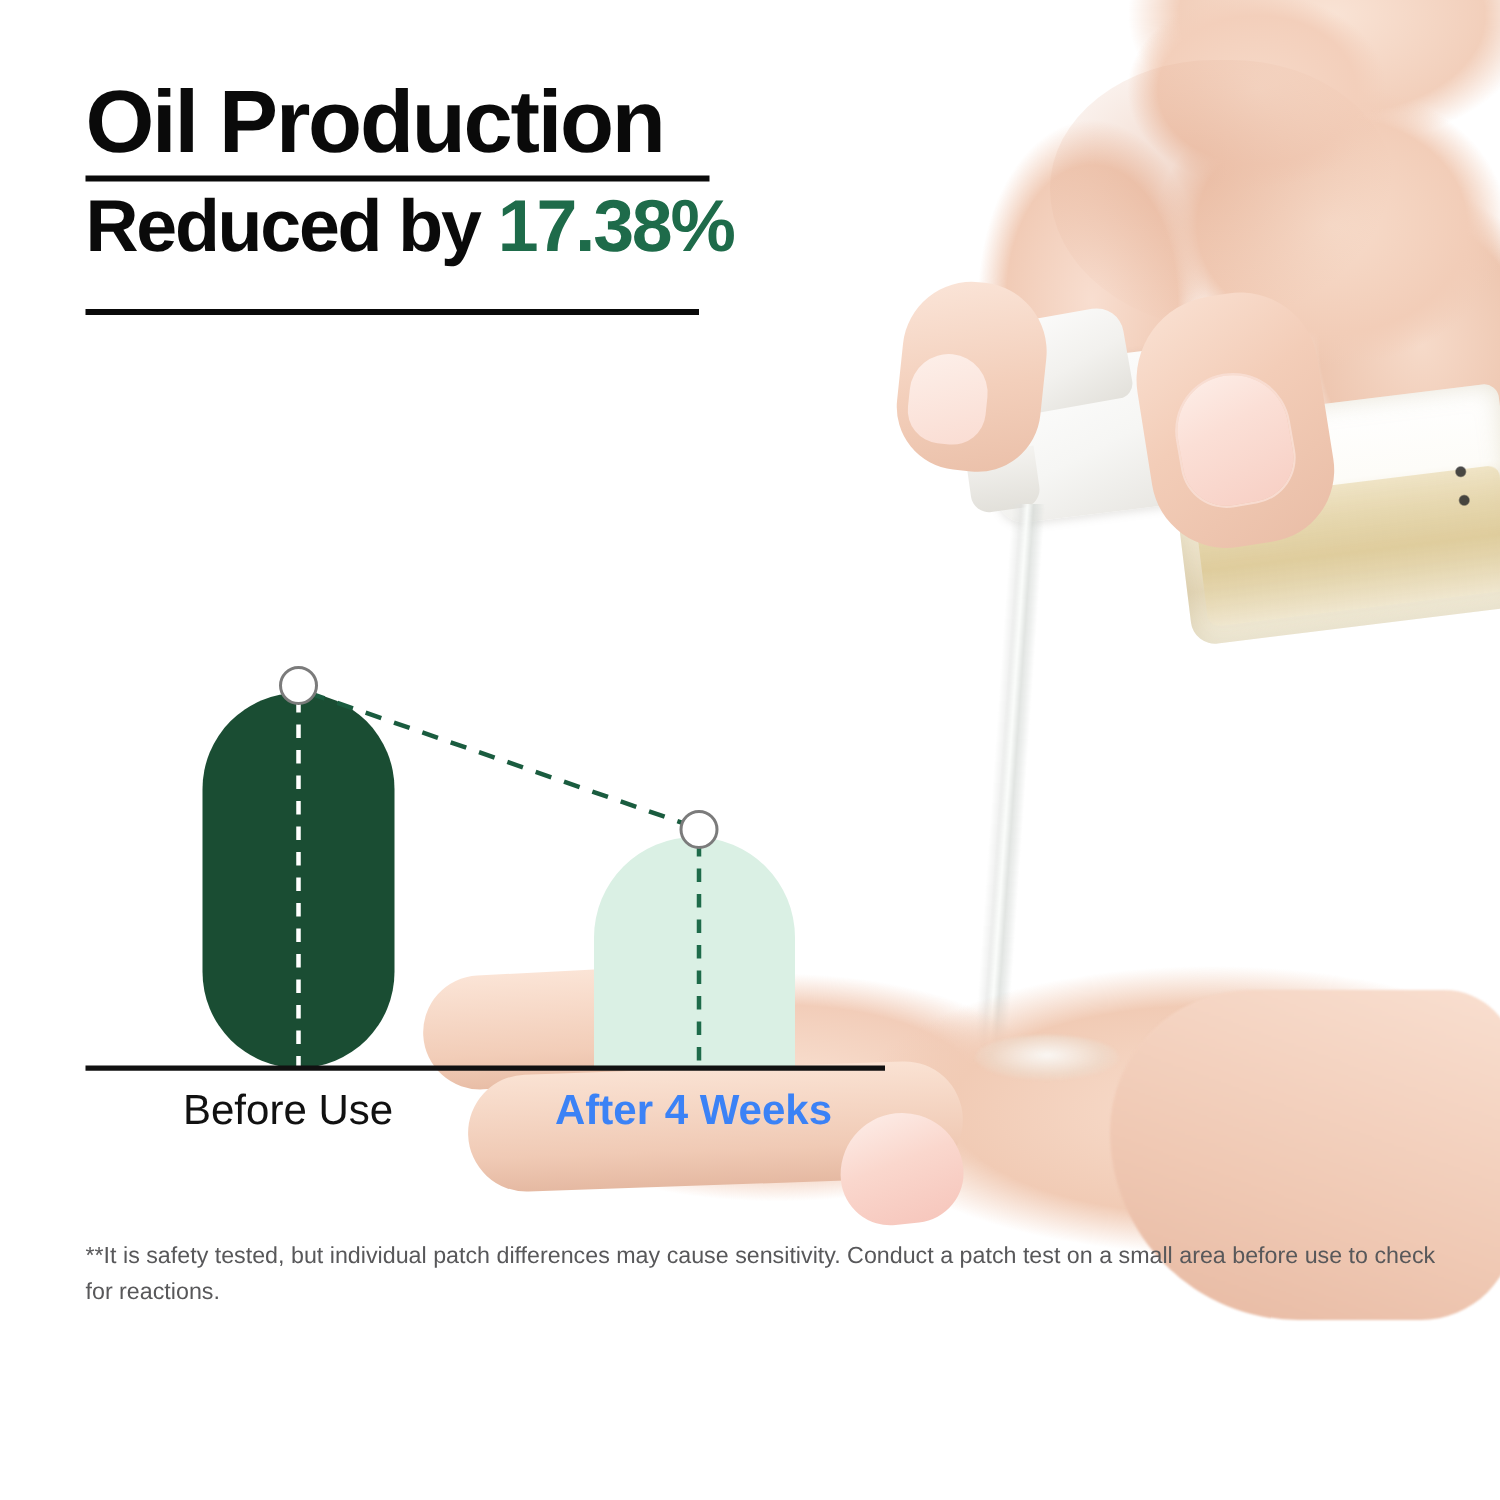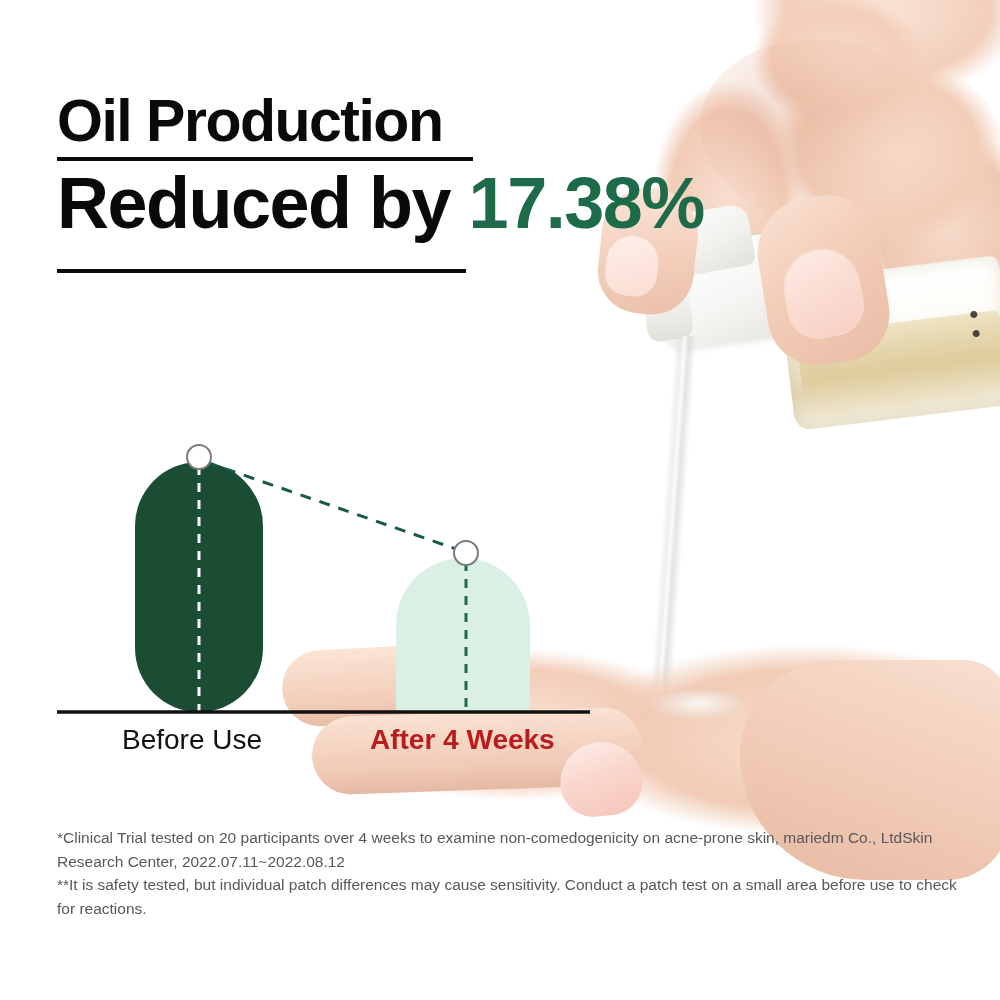--- a/index.html
+++ b/index.html
@@ -238,21 +238,20 @@
     background: linear-gradient(200deg, #f9dfd0 0%, #f0c9b4 60%, #e7b9a2 100%);
     filter: blur(.6px);
   }
 
   
   .headline {
     position: absolute;
     left: 57px;
     top: 52px;
     width: 640px;
-    margin-top: 40px;
   }
   .hl-line {
     font-weight: 700;
     letter-spacing: -1.5px;
     line-height: 1.0;
     color: #0a0a0a;
     white-space: nowrap;
   }
   .hl-top {
     font-size: 59px;
@@ -260,21 +259,21 @@
     padding-bottom: 4px;
   }
   .hl-underline {
     height: 4px;
     background: #0a0a0a;
     margin-top: 2px;
   }
   .hl-u1 { width: 416px; }
   .hl-u2 { width: 409px; }
   .hl-bottom {
-    font-size: 72px;
+    font-size: 49px;
     margin-top: 6px;
   }
   .accent { color: #1e6b4a; }
   .hl-gap { height: 28px; }
 
   
   .chart {
     position: absolute;
     left: 0;
     top: 0;
@@ -292,21 +291,21 @@
   }
   .axis-label.before {
     left: 122px;
     top: 726px;
     color: #111111;
     font-weight: 400;
   }
   .axis-label.after {
     left: 370px;
     top: 726px;
-    color: #b91c1c;
+    color: #3b82f6;
     font-weight: 700;
   }
 
   
   .footnotes {
     position: absolute;
     left: 57px;
     top: 826px;
     width: 900px;
     color: #58585a;
@@ -369,17 +368,16 @@
 
       <circle cx="199" cy="457" r="12" fill="#ffffff" stroke="#7b7b7b" stroke-width="2"></circle>
       <circle cx="466" cy="553" r="12" fill="#ffffff" stroke="#7b7b7b" stroke-width="2"></circle>
     </svg>
 
     <div class="axis-label before">Before Use</div>
     <div class="axis-label after">After 4 Weeks</div>
   </div>
 
   <div class="footnotes">
-    <p>*Clinical Trial tested on 20 participants over 4 weeks to examine non-comedogenicity on acne-prone skin, mariedm Co., LtdSkin Research Center, 2022.07.11~2022.08.12</p>
     <p>**It is safety tested, but individual patch differences may cause sensitivity. Conduct a patch test on a small area before use to check for reactions.</p>
   </div>
 
 </div>
 
 </body></html>

